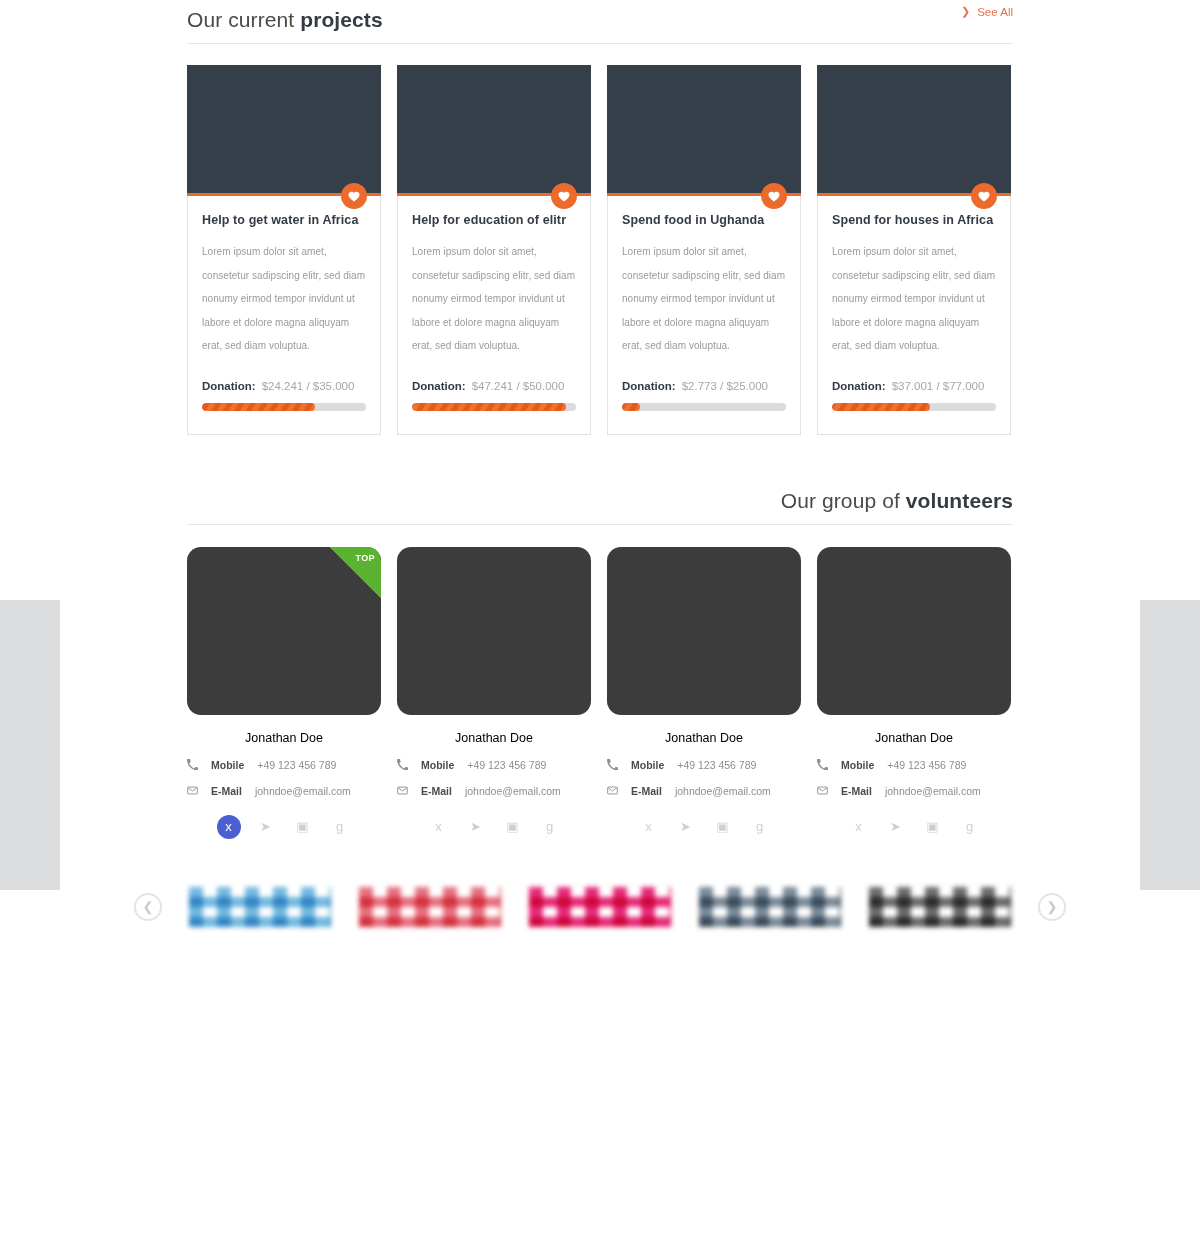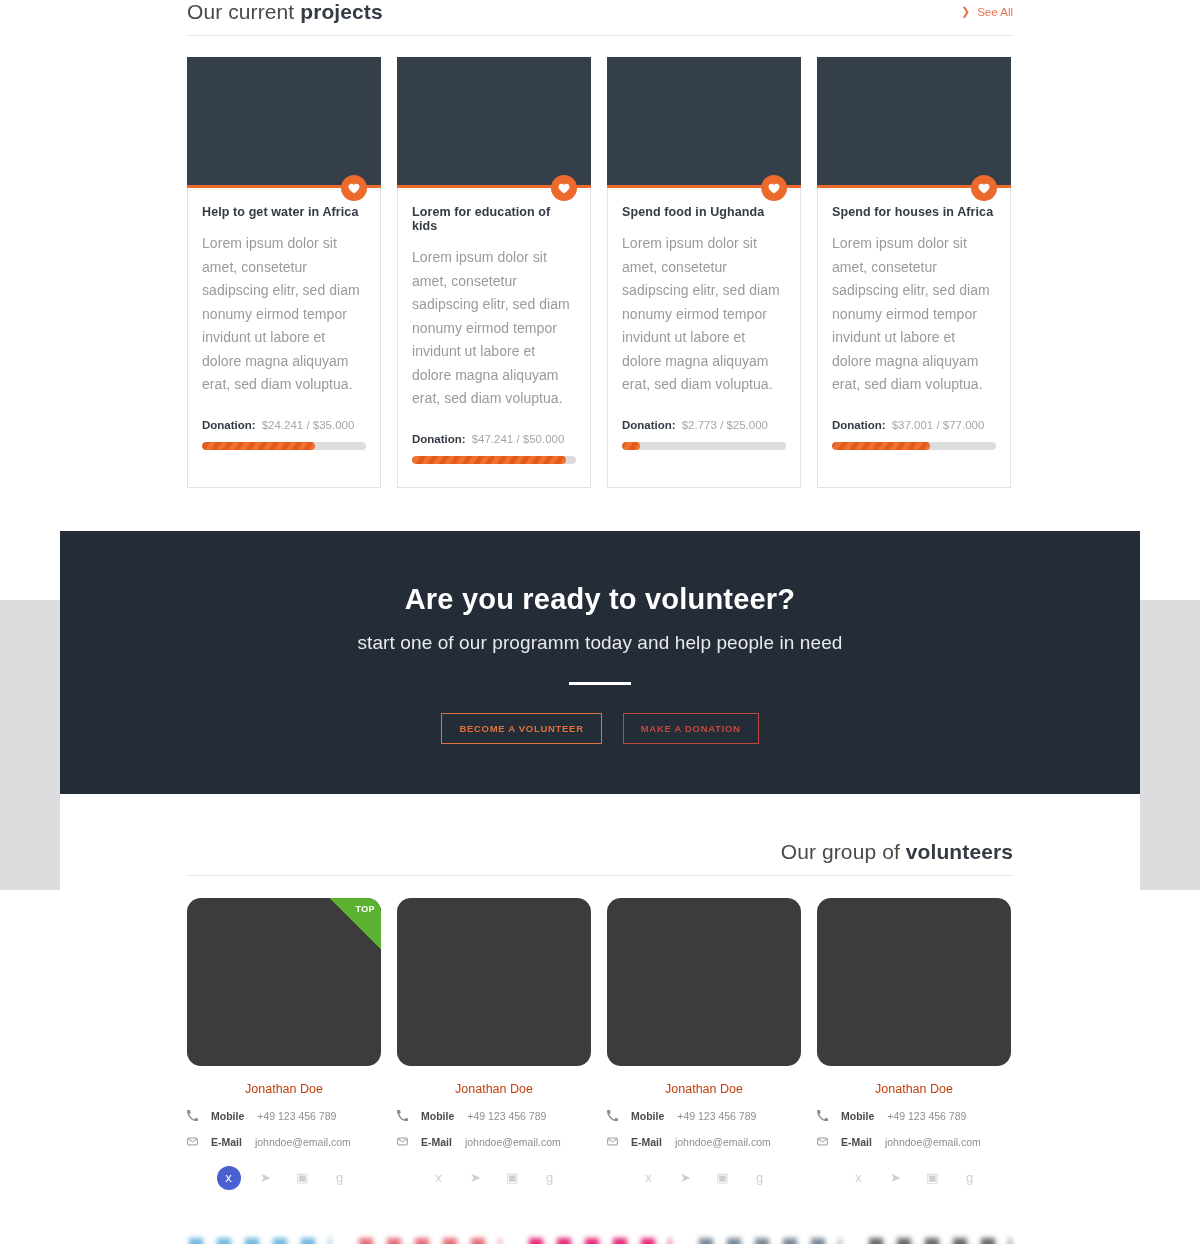--- a/index.html
+++ b/index.html
@@ -18,21 +18,21 @@
   }
   .page {
     position: absolute; left: 60px; top: 0; width: 1080px; height: 1244px;
     background: #ffffff; z-index: 2;
     box-shadow: 0 0 0 0 rgba(0,0,0,0);
   }
 
   
   .section-head {
     position: relative; width: 826px; margin: 0 auto;
-    padding-top: 0px;
+    padding-top: 8px;
   }
   .section-title {
     font-size: 21px; color: #4a4a4a; font-weight: 400;
     letter-spacing: .1px; padding-bottom: 11px;
   }
   .section-title b { font-weight: 700; color: #333b44; }
   .head-rule { height: 1px; background: #e6e6e6; width: 100%; }
   .see-all {
     position: absolute; right: 0; top: 5px;
     font-size: 11.5px; color: #e8714a; text-decoration: none;
@@ -57,21 +57,21 @@
     width: 26px; height: 26px; border-radius: 50%;
     background: #ec6a2c; display: flex; align-items: center; justify-content: center;
   }
   .heart-badge svg { display: block; }
   .pcard-body { padding: 17px 14px 0 14px; }
   .pcard-title {
     font-size: 12.5px; color: #333b44; font-weight: 600; letter-spacing: .1px;
     margin-bottom: 13px;
   }
   .pcard-text {
-    font-size: 14px; color: #9a9a9a; line-height: 23.5px; letter-spacing: .05px;
+    font-size: 10px; color: #9a9a9a; line-height: 23.5px; letter-spacing: .05px;
   }
   .donation-row {
     margin-top: 22px; font-size: 11.5px; display: flex; gap: 6px; align-items: flex-start;
   }
   .donation-label { color: #333b44; font-weight: 700; }
   .donation-value { color: #a6a6a6; }
   .progress {
     margin-top: 11px; height: 8px; border-radius: 4px; background: #dcdcdc;
     overflow: hidden; position: relative;
   }
@@ -119,21 +119,21 @@
   }
   .top-ribbon {
     position: absolute; right: 0; top: 0; width: 52px; height: 52px;
     background: linear-gradient(45deg, rgba(0,0,0,0) 50%, #5bb130 50%);
   }
   .top-ribbon span {
     position: absolute; right: 6px; top: 6px; font-size: 9px;
     color: #ffffff; font-weight: 700; letter-spacing: .4px;
   }
   .vname {
-    margin-top: 16px; font-size: 12.5px; color: #c2410c; font-weight: 400;
+    margin-top: 16px; font-size: 12.5px; color: #000000; font-weight: 400;
   }
   .vline {
     margin-top: 14px; display: flex; align-items: center; 
     gap: 13px; font-size: 10.5px; color: #8e8e8e;
   }
   .vline .lbl { color: #4b4b4b; font-weight: 600; }
   .vline .val { color: #8e8e8e; }
   .vline .ic { color: #8e8e8e; display: flex; align-items: center; }
   .socials {
     margin-top: 18px; display: flex; align-items: center; justify-content: center;
@@ -205,21 +205,21 @@
       </div>
 
       <div class="pcard">
         <div class="pcard-img"></div>
         <div class="heart-badge">
           <svg width="12" height="11" viewBox="0 0 24 22">
               <path fill="#fff" d="M12 21C5 16 1 12 1 7.5 1 4 3.8 1.5 7 1.5c2 0 3.9 1 5 2.6C13.1 2.5 15 1.5 17 1.5c3.2 0 6 2.5 6 6C23 12 19 16 12 21z"></path>
             </svg>
         </div>
         <div class="pcard-body">
-          <div class="pcard-title">Lorem for education of kids</div>
+          <div class="pcard-title">Help for education of elitr</div>
           <div class="pcard-text">Lorem ipsum dolor sit amet, consetetur sadipscing elitr, sed diam nonumy eirmod tempor invidunt ut labore et dolore magna aliquyam erat, sed diam voluptua.</div>
           <div class="donation-row">
             <span class="donation-label">Donation:</span>
             <span class="donation-value">$47.241 / $50.000</span>
           </div>
           <div class="progress">
             <div class="fill" style="width: 94%;"></div>
           </div>
         </div>
       </div>
@@ -259,29 +259,20 @@
             <span class="donation-value">$37.001 / $77.000</span>
           </div>
           <div class="progress">
             <div class="fill" style="width: 60%;"></div>
           </div>
         </div>
       </div>
 
     </div>
 
-    <div class="cta">
-      <h2>Are you ready to volunteer?</h2>
-      <p>start one of our programm today and help people in need</p>
-      <div class="cta-rule"></div>
-      <div class="cta-buttons">
-        <button class="btn btn-volunteer">BECOME A VOLUNTEER</button>
-        <button class="btn btn-donation">MAKE A DONATION</button>
-      </div>
-    </div>
 
     <div class="section-head vol-head">
       <div class="section-title">
         <span>Our group of </span><b>volunteers</b>
       </div>
       <div class="head-rule"></div>
     </div>
 
     <div class="vol-row">
 

